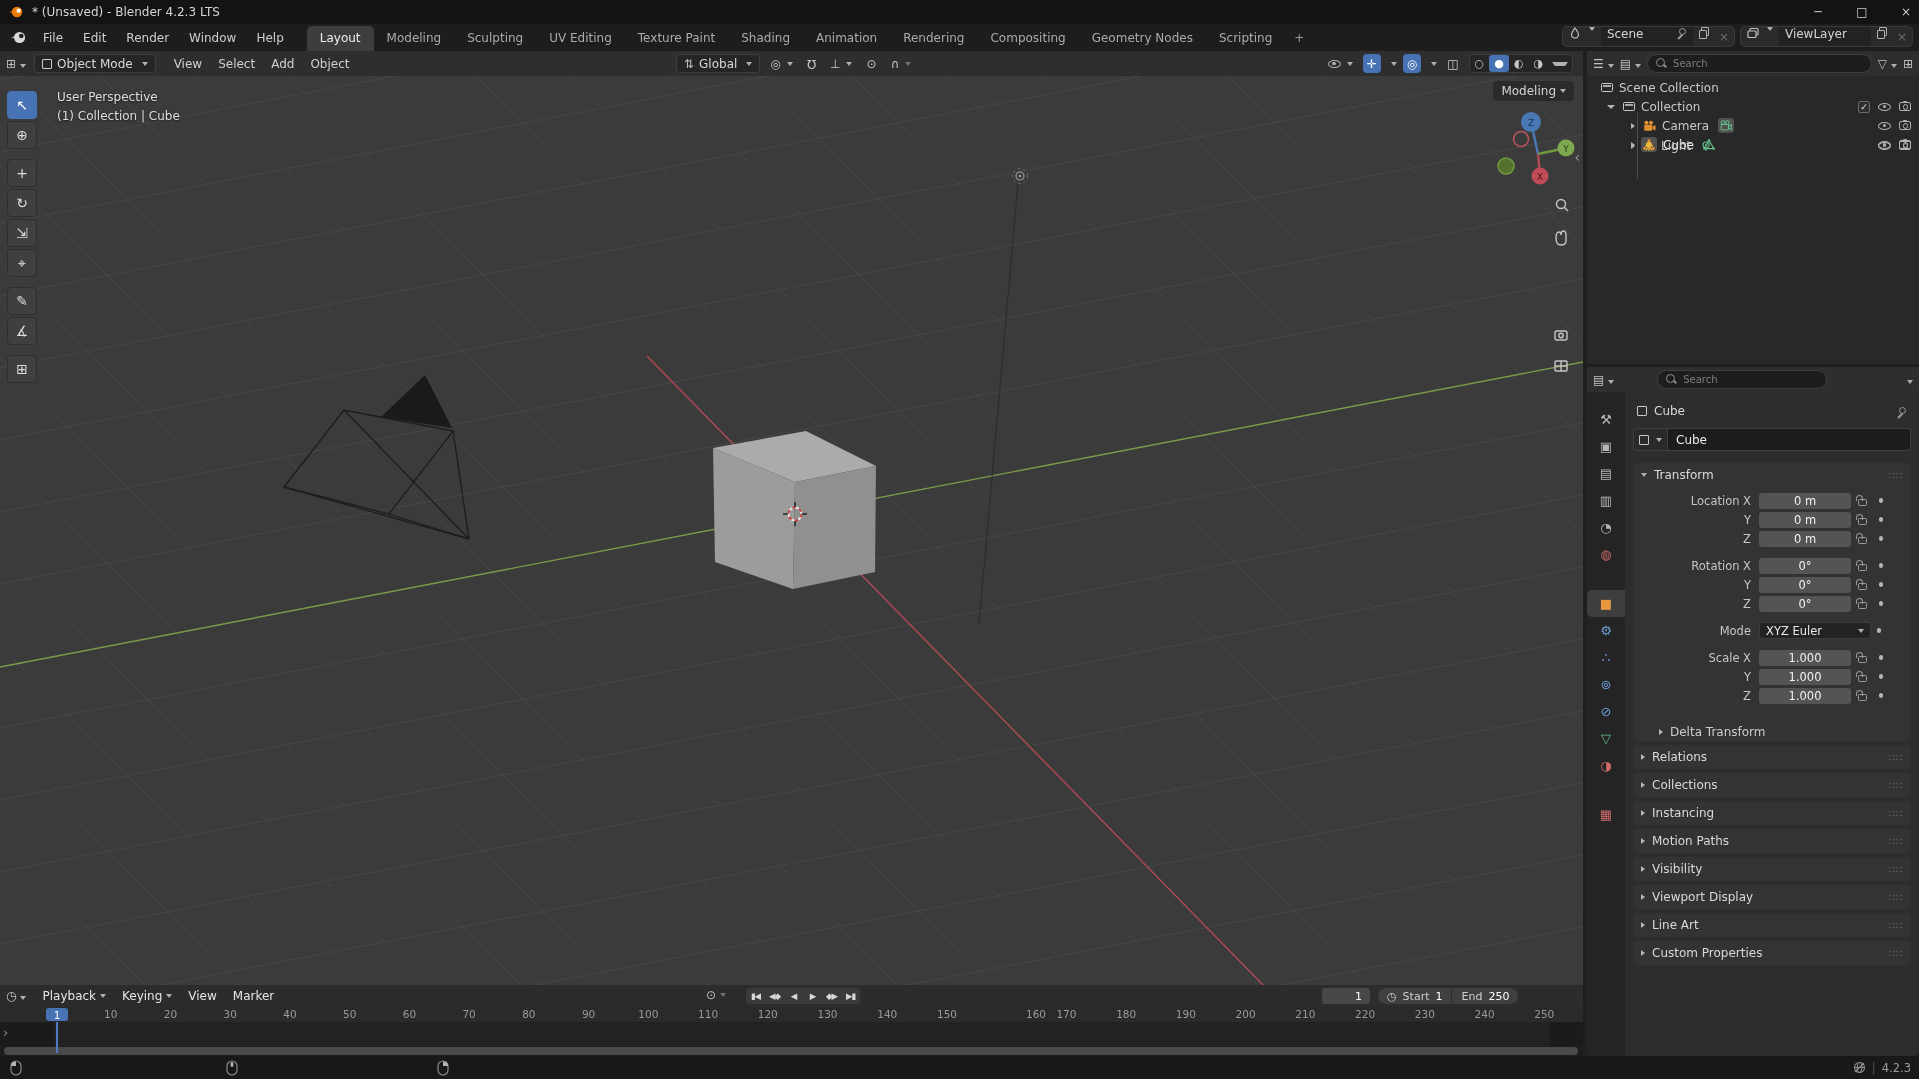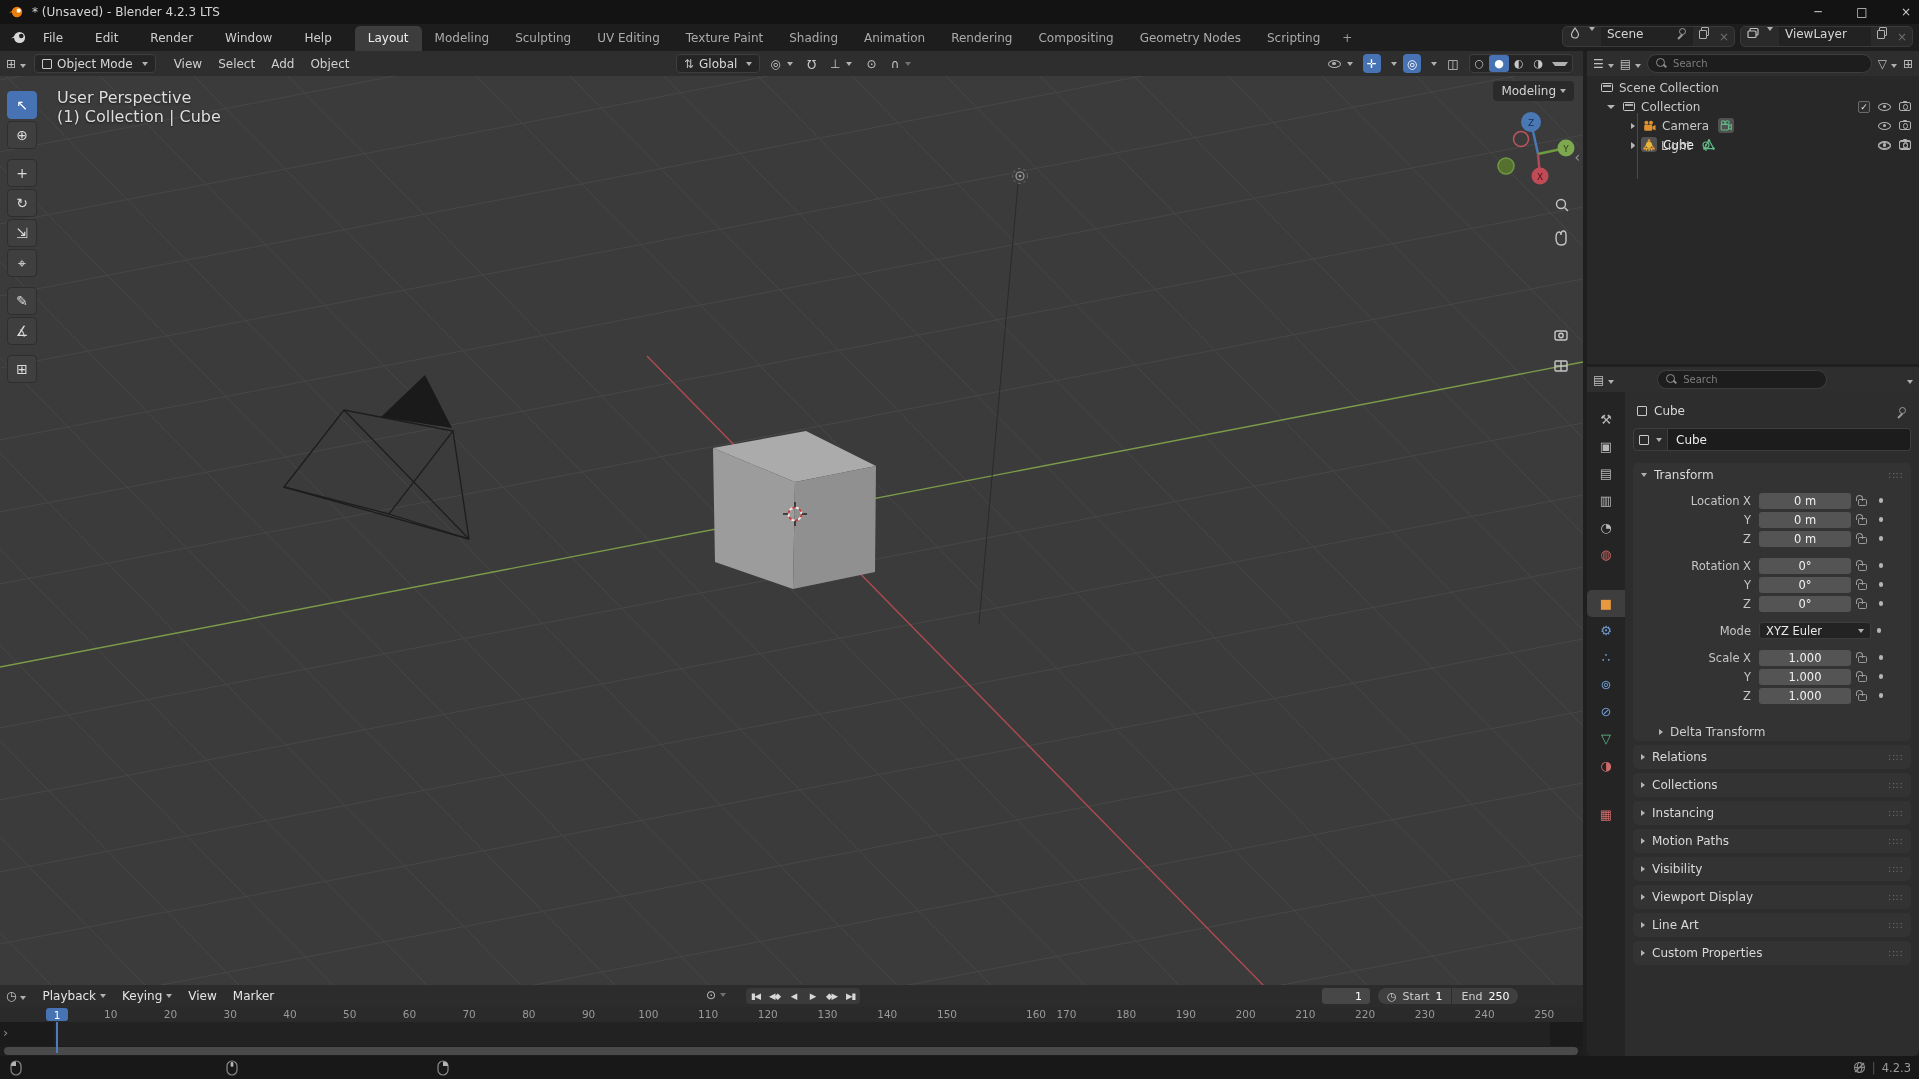--- a/index.html
+++ b/index.html
@@ -10,21 +10,21 @@
 .cr.dim{border-top-color:#707070}
 .arr-r{display:inline-block;width:0;height:0;border-top:3.5px solid transparent;border-bottom:3.5px solid transparent;border-left:4.5px solid #b5b5b5}
 .arr-d{display:inline-block;width:0;height:0;border-left:4px solid transparent;border-right:4px solid transparent;border-top:4.5px solid #b5b5b5}
 
 .titlebar{position:absolute;left:0;top:0;width:1919px;height:24px;background:#131313;display:flex;align-items:center;padding:0 8px;color:#d6d6d6}
 .titlebar .t{margin-left:8px;font-size:12px}
 .winbtns{position:absolute;right:6px;top:0;height:24px;display:flex;align-items:center;gap:30px;color:#cfcfcf;font-size:12px}
 .winbtns span{width:14px;text-align:center;cursor:default}
 
 .topbar{position:absolute;left:0;top:24px;width:1919px;height:27px;background:#1d1d1d;display:flex;align-items:flex-end}
-.menus{display:flex;align-items:center;height:27px;margin-left:34px;gap:14px}
+.menus{display:flex;align-items:center;height:27px;margin-left:34px;gap:2px}
 .menus .m{padding:4px 9px;color:#cfcfcf;border-radius:4px}
 .tabs{display:flex;align-items:flex-end;height:27px;margin-left:14px}
 .tab{padding:5px 13px 6px;color:#ababab;border-radius:5px 5px 0 0;font-size:12px}
 .tab.active{background:#3d3d3d;color:#ededed}
 .tab.add{color:#9a9a9a;padding:5px 9px 6px}
 .sceneblock{position:absolute;right:6px;top:2px;height:21px;display:flex;gap:5px}
 .selgrp{display:flex;align-items:center;background:#2a2a2a;border:1px solid #3a3a3a;border-radius:5px;height:21px;overflow:hidden}
 .selgrp .seg{display:flex;align-items:flex-start;height:100%;padding:0 6px;gap:4px}
 .selgrp .seg.dark{background:#222;min-width:92px}
 .selgrp .lbl{color:#d6d6d6}
@@ -58,21 +58,21 @@
 .vpmenus{display:flex;margin-left:10px}
 .vpmenus .m{padding:3px 8px;color:#d0d0d0}
 .hdr-ic{color:#c0c0c0;font-size:12px}
 .midtools{position:absolute;left:676px;top:3px;display:flex;gap:6px;align-items:center}
 .rtools{position:absolute;right:10px;top:3px;display:flex;gap:6px;align-items:center}
 .icbtn{display:flex;align-items:center;height:19px;padding:0 4px;border-radius:4px;color:#c8c8c8;gap:2px}
 .icbtn.on{background:#4772b3;color:#fff}
 .shadegrp{display:flex;background:#252525;border:1px solid #3e3e3e;border-radius:4px;height:19px;align-items:center}
 .shadegrp span{padding:0 5px;font-size:11px;color:#c8c8c8}
 .shadegrp .on{background:#4772b3;border-radius:3px;color:#fff;height:17px;display:flex;align-items:center}
-.vp-overlay{position:absolute;left:57px;top:37px;z-index:4;color:#dedede;text-shadow:0 1px 2px rgba(0,0,0,.55);font-size:16px;line-height:19px}
+.vp-overlay{position:absolute;left:57px;top:37px;z-index:4;color:#dedede;text-shadow:0 1px 2px rgba(0,0,0,.55);font-size:12px;line-height:19px}
 .optbtn{position:absolute;right:9px;top:30px;z-index:4;display:flex;align-items:center;background:rgba(40,40,40,.85);border-radius:4px;height:20px;padding:0 8px;color:#d5d5d5}
 .vp-toolbar{position:absolute;left:7px;top:40px;z-index:4;display:flex;flex-direction:column;gap:2px}
 .tool{width:30px;height:28px;background:#3f3f3f;border:1px solid #2e2e2e;border-radius:4px;display:flex;align-items:center;justify-content:center;color:#dcdcdc;font-size:14px}
 .tool.active{background:#4772b3;border-color:#4772b3;color:#fff}
 .tool.gap{margin-top:8px}
 .vpnub{position:absolute;right:2px;top:100px;z-index:4;color:#9a9a9a;font-size:14px}
 
 .outliner{position:absolute;left:1587px;top:51px;width:332px;height:313px;background:#282828;border-radius:0 0 0 0;overflow:hidden}
 .ed-header{height:25px;background:#2e2e2e;display:flex;align-items:center;padding:0 6px;gap:6px}
 .searchpill{display:flex;align-items:center;gap:6px;background:#1d1d1d;border:1px solid #3e3e3e;border-radius:10px;height:19px;padding:0 8px;flex:1}

